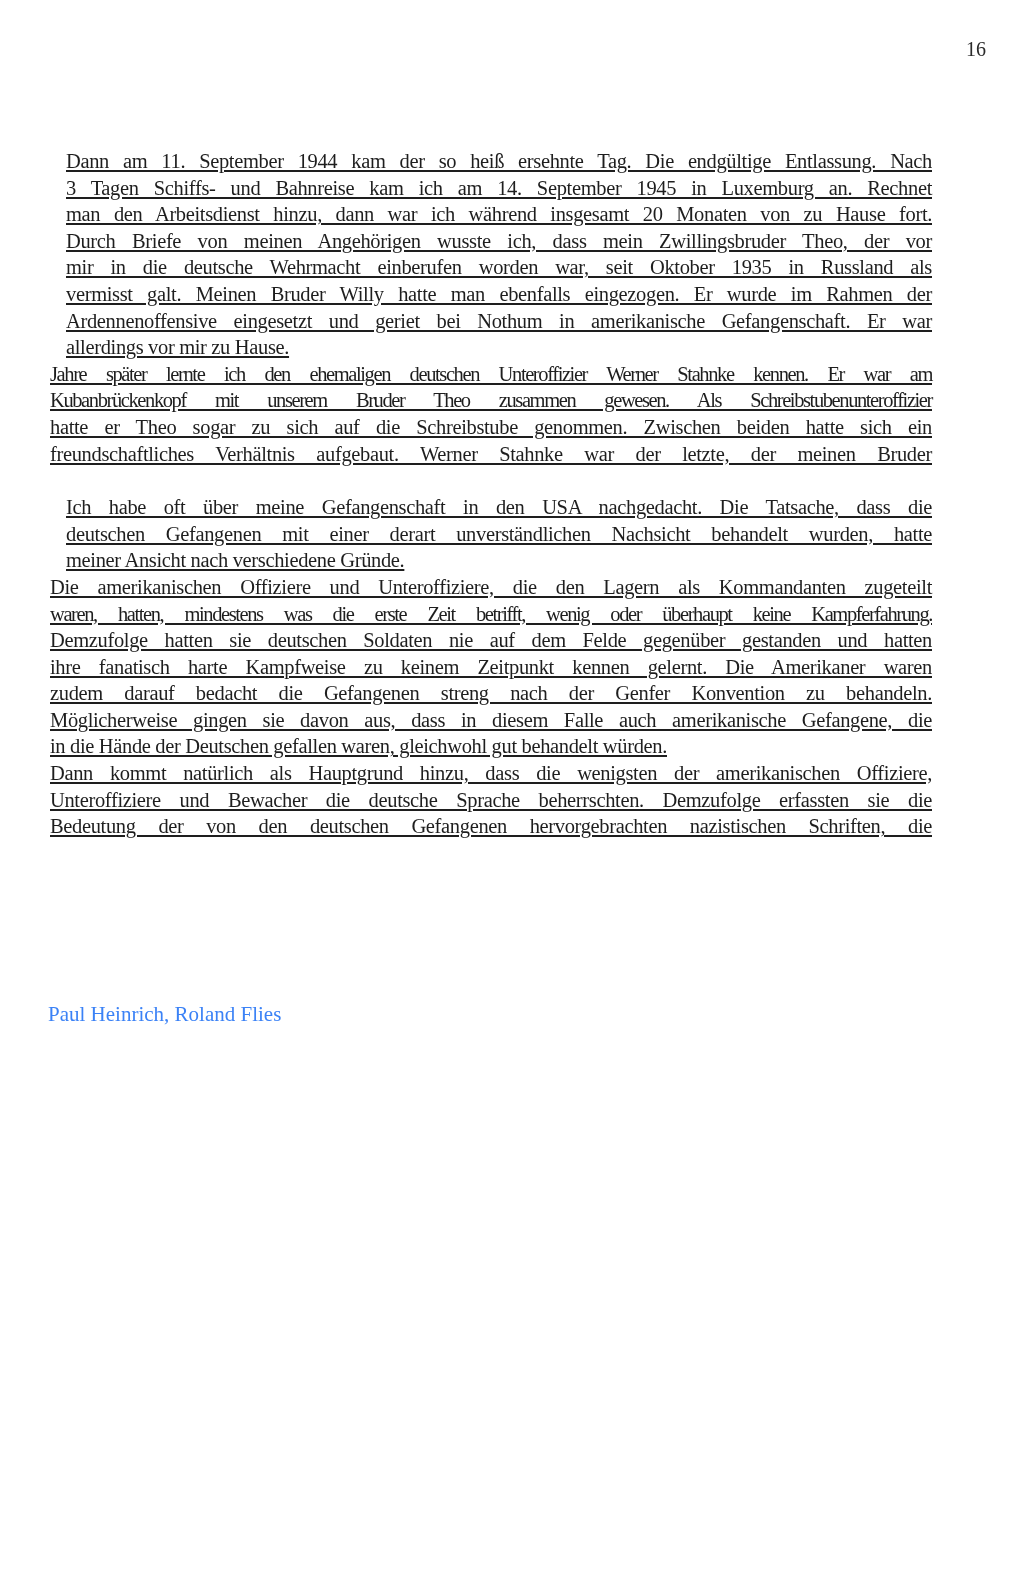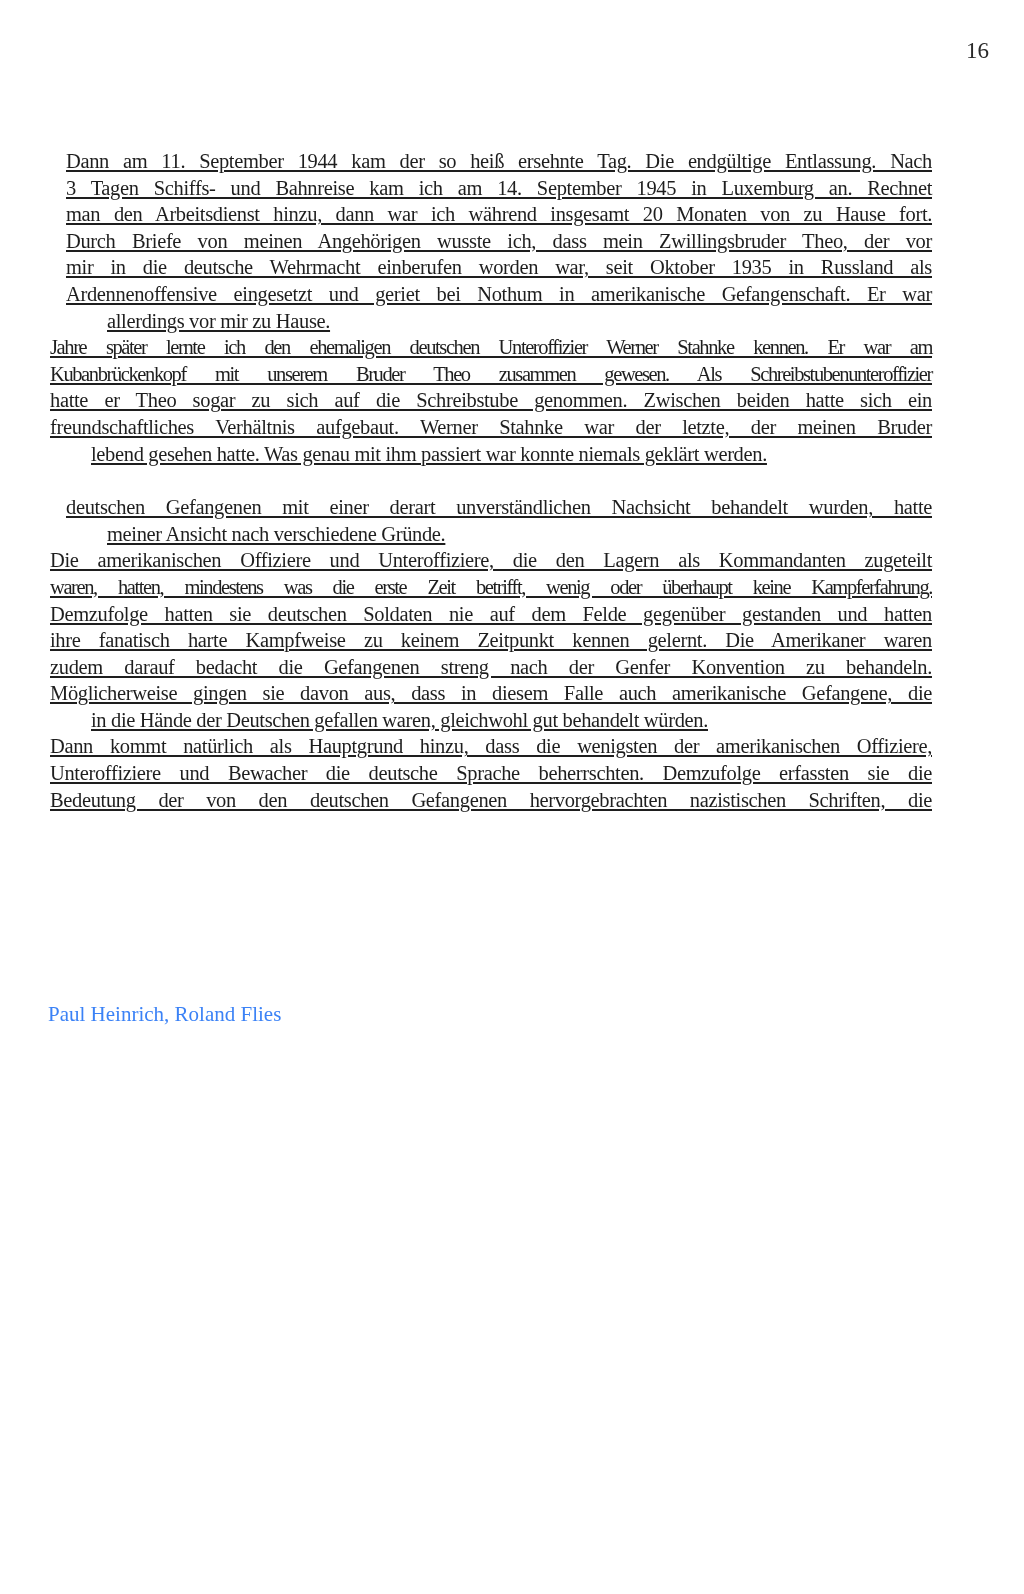--- a/index.html
+++ b/index.html
@@ -9,39 +9,39 @@
       background: #ffffff;
       position: relative;
       overflow: hidden;
       font-family: "Liberation Serif", "DejaVu Serif", serif;
       color: #1e1e1e;
     }
     .page-number {
       position: absolute;
       top: 38px;
       left: 966px;
-      font-size: 23px;
+      font-size: 20px;
       color: #2a2a2a;
     }
     .body-text {
       position: absolute;
       left: 50px;
       top: 148px;
       width: 882px;
       font-size: 20.5px;
       line-height: 26.6px;
       text-align: justify;
       letter-spacing: -0.35px;
       text-decoration: underline;
     }
     .para { margin: 0; }
     .para.indent-first { text-indent: 16px; }
     .para.gap-before { margin-top: 27px; }
     .line { display: block; text-align: justify; text-align-last: justify; }
-    .line.last { text-align-last: left; margin-left: 41px; }
+    .line.last { text-align-last: left; }
     .line.tight { letter-spacing: -1.4px; word-spacing: -2px; }
     .signature {
       position: absolute;
       left: 48px;
       top: 1002px;
       font-size: 21px;
       color: #3b82f6;
     }
   </style>
 </head>
@@ -50,33 +50,34 @@
 <div class="page-number">16</div>
 
 <div class="body-text">
 
   <p class="para indent-first">
     <span class="line">Dann am 11. September 1944 kam der so heiß ersehnte Tag. Die endgültige Entlassung. Nach</span>
     <span class="line">3 Tagen Schiffs- und Bahnreise kam ich am 14. September 1945 in Luxemburg an. Rechnet</span>
     <span class="line">man den Arbeitsdienst hinzu, dann war ich während insgesamt 20 Monaten von zu Hause fort.</span>
     <span class="line">Durch Briefe von meinen Angehörigen wusste ich, dass mein Zwillingsbruder Theo, der vor</span>
     <span class="line">mir in die deutsche Wehrmacht einberufen worden war, seit Oktober 1935 in Russland als</span>
+    <span class="line">vermisst galt. Meinen Bruder Willy hatte man ebenfalls eingezogen. Er wurde im Rahmen der</span>
     <span class="line">Ardennenoffensive eingesetzt und geriet bei Nothum in amerikanische Gefangenschaft. Er war</span>
     <span class="line last">allerdings vor mir zu Hause.</span>
   </p>
 
   <p class="para">
     <span class="line tight">Jahre später lernte ich den ehemaligen deutschen Unteroffizier Werner Stahnke kennen. Er war am</span>
     <span class="line tight">Kubanbrückenkopf mit unserem Bruder Theo zusammen gewesen. Als Schreibstubenunteroffizier</span>
     <span class="line">hatte er Theo sogar zu sich auf die Schreibstube genommen. Zwischen beiden hatte sich ein</span>
     <span class="line">freundschaftliches Verhältnis aufgebaut. Werner Stahnke war der letzte, der meinen Bruder</span>
-    <span class="line last">lebend gesehen hatte. Was genau mit ihm passiert war konnte niemals geklärt werden.</span>
   </p>
 
   <p class="para indent-first gap-before">
+    <span class="line">Ich habe oft über meine Gefangenschaft in den USA nachgedacht. Die Tatsache, dass die</span>
     <span class="line">deutschen Gefangenen mit einer derart unverständlichen Nachsicht behandelt wurden, hatte</span>
     <span class="line last">meiner Ansicht nach verschiedene Gründe.</span>
   </p>
 
   <p class="para">
     <span class="line">Die amerikanischen Offiziere und Unteroffiziere, die den Lagern als Kommandanten zugeteilt</span>
     <span class="line tight">waren, hatten, mindestens was die erste Zeit betrifft, wenig oder überhaupt keine Kampferfahrung.</span>
     <span class="line">Demzufolge hatten sie deutschen Soldaten nie auf dem Felde gegenüber gestanden und hatten</span>
     <span class="line">ihre fanatisch harte Kampfweise zu keinem Zeitpunkt kennen gelernt. Die Amerikaner waren</span>
     <span class="line">zudem darauf bedacht die Gefangenen streng nach der Genfer Konvention zu behandeln.</span>

